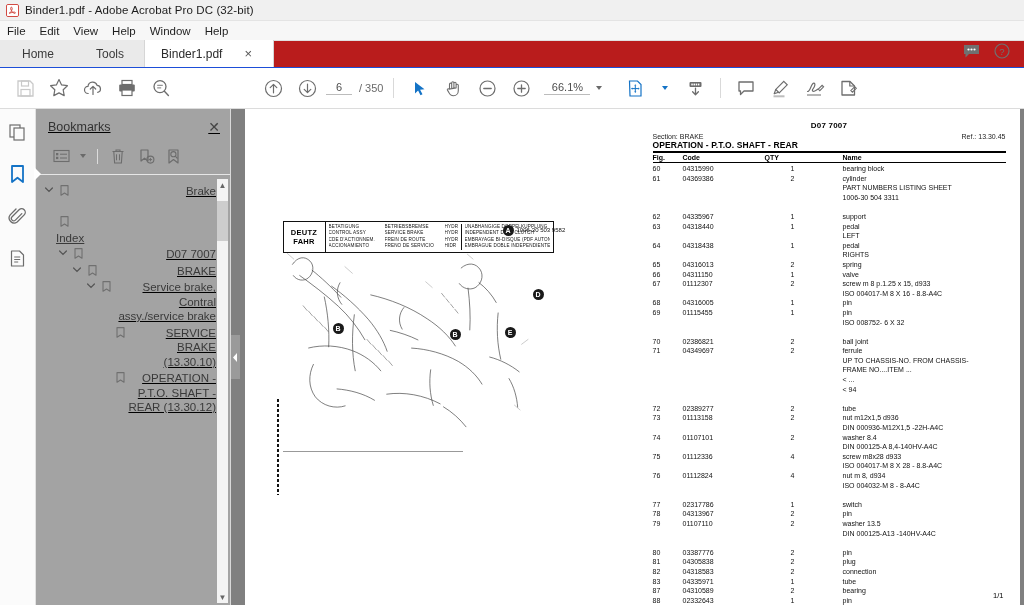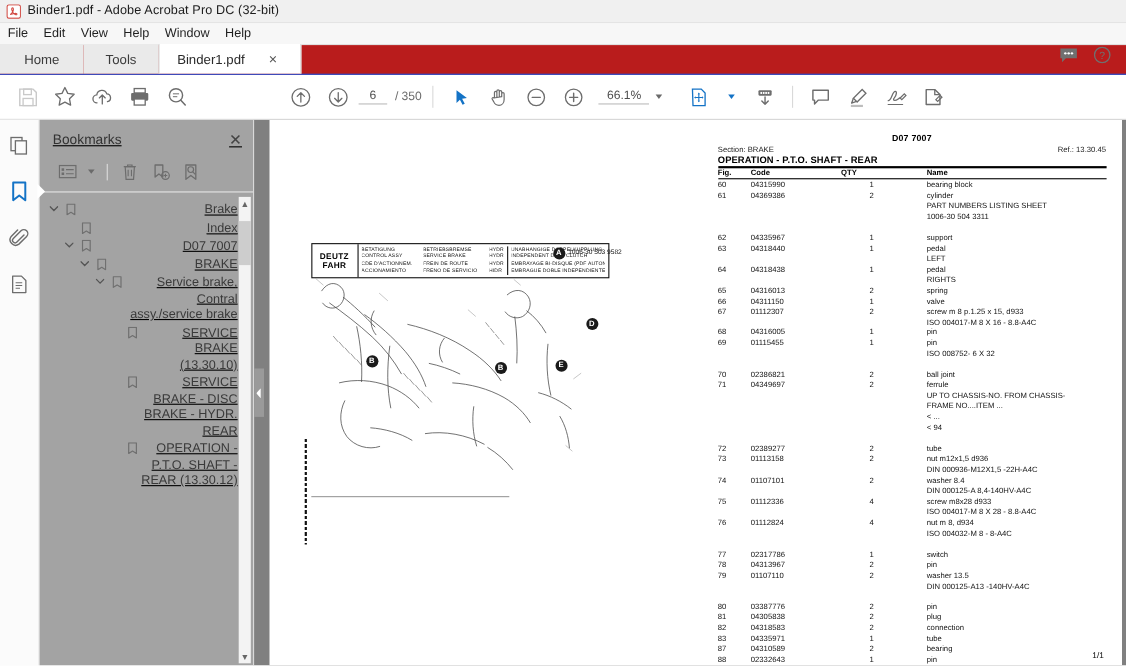--- a/index.html
+++ b/index.html
@@ -418,21 +418,21 @@
                   <path d="M0.6 1L4 4.4 7.4 1" fill="none" stroke="#555" stroke-width="1.2" stroke-linecap="round"></path>
                 </svg>
               </span>
               <span class="bmark">
                 <svg width="9" height="11" viewBox="0 0 9 11">
                   <path d="M1 0.6h7v9.6L4.5 8 1 10.2z" fill="none" stroke="#707070" stroke-width="1.1" stroke-linejoin="round"></path>
                 </svg>
               </span>
               <span class="bmlabel">Brake</span>
             </div>
-            <div class="bmrow" style="padding-left: 20px;">
+            <div class="bmrow" style="padding-left: 20px; flex-direction: column;">
               <span class="twisty"></span>
               <span class="bmark">
                 <svg width="9" height="11" viewBox="0 0 9 11">
                   <path d="M1 0.6h7v9.6L4.5 8 1 10.2z" fill="none" stroke="#707070" stroke-width="1.1" stroke-linejoin="round"></path>
                 </svg>
               </span>
               <span class="bmlabel link">Index</span>
             </div>
             <div class="bmrow" style="padding-left: 20px;">
               <span class="twisty">
@@ -474,29 +474,20 @@
               <span class="bmlabel">Service brake, Contral assy./service brake</span>
             </div>
             <div class="bmrow" style="padding-left: 62px;">
               <span class="twisty"></span>
               <span class="bmark">
                 <svg width="9" height="11" viewBox="0 0 9 11">
                   <path d="M1 0.6h7v9.6L4.5 8 1 10.2z" fill="none" stroke="#707070" stroke-width="1.1" stroke-linejoin="round"></path>
                 </svg>
               </span>
               <span class="bmlabel">SERVICE BRAKE (13.30.10)</span>
-            </div>
-            <div class="bmrow" style="padding-left: 62px;">
-              <span class="twisty"></span>
-              <span class="bmark">
-                <svg width="9" height="11" viewBox="0 0 9 11">
-                  <path d="M1 0.6h7v9.6L4.5 8 1 10.2z" fill="none" stroke="#707070" stroke-width="1.1" stroke-linejoin="round"></path>
-                </svg>
-              </span>
-              <span class="bmlabel">SERVICE BRAKE - DISC BRAKE - HYDR. REAR</span>
             </div>
             <div class="bmrow" style="padding-left: 62px;">
               <span class="twisty"></span>
               <span class="bmark">
                 <svg width="9" height="11" viewBox="0 0 9 11">
                   <path d="M1 0.6h7v9.6L4.5 8 1 10.2z" fill="none" stroke="#707070" stroke-width="1.1" stroke-linejoin="round"></path>
                 </svg>
               </span>
               <span class="bmlabel">OPERATION - P.T.O. SHAFT - REAR (13.30.12)</span>
             </div>

